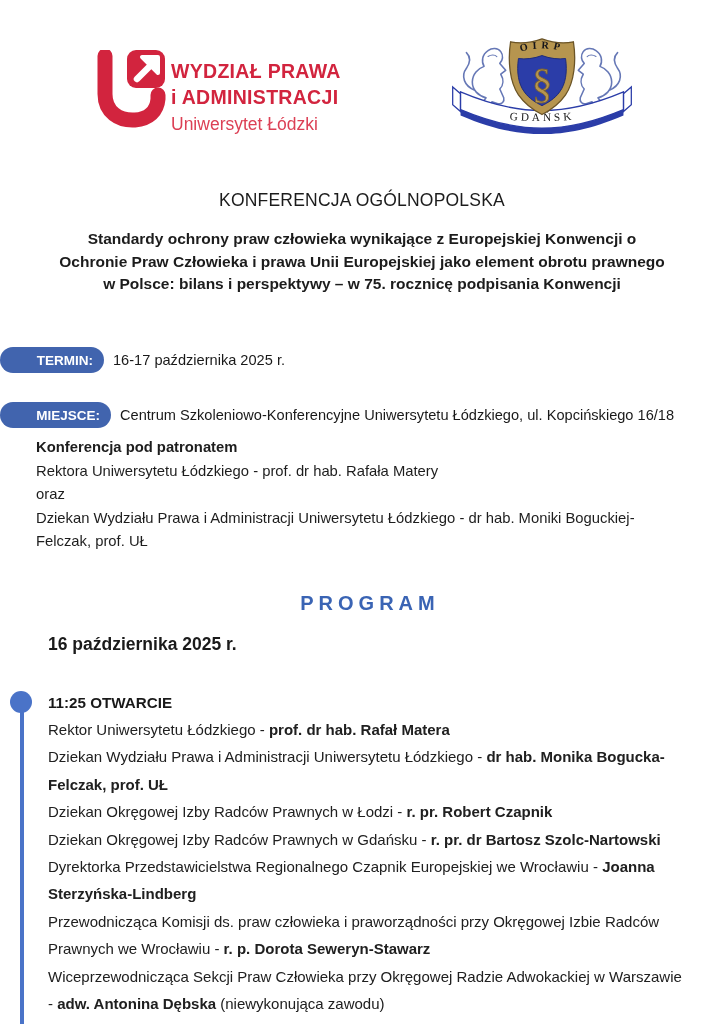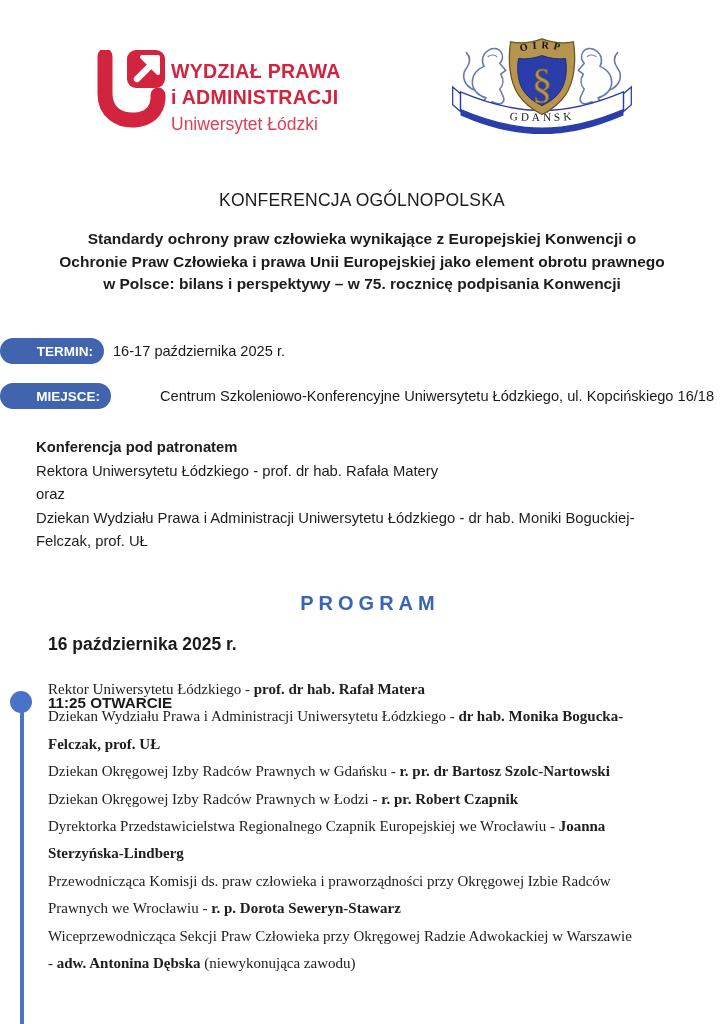--- a/index.html
+++ b/index.html
@@ -15,40 +15,40 @@
   .wpia-line{font-size:19.5px;font-weight:bold;color:#d2243e;line-height:26px;letter-spacing:.3px;white-space:nowrap;}
   .wpia-sub{font-size:17.5px;color:#dc4055;line-height:24px;margin-top:2px;white-space:nowrap;}
   .oirp-logo{position:absolute;left:447px;top:33px;width:190px;height:106px;}
   
   .title{position:absolute;left:0;top:190px;width:100%;text-align:center;
     font-size:17.5px;font-weight:normal;letter-spacing:.2px;color:#1c1c1c;margin:0;}
   .subtitle{position:absolute;left:22px;top:228px;width:680px;text-align:center;
     font-size:15.5px;font-weight:bold;line-height:22.5px;color:#1c1c1c;margin:0;white-space:pre-line;}
   
   .detail-row{position:absolute;left:0;display:flex;align-items:center;height:26px;}
-  .detail-row.termin{top:338px;}
-  .detail-row.miejsce{top:383px;gap:40px;}
+  .detail-row.termin{top:347px;}
+  .detail-row.miejsce{top:402px;}
   .pill{background:#4164ae;color:#fff;font-weight:bold;font-size:13.5px;
     border-radius:13px;height:26px;display:flex;align-items:center;justify-content:flex-end;
     padding-right:11px;box-sizing:border-box;}
   .pill.termin-pill{width:104px;}
   .pill.miejsce-pill{width:111px;}
   .detail-value{margin-left:9px;font-size:14.6px;color:#191919;white-space:nowrap;}
   
   .patronage{position:absolute;left:36px;top:436px;width:680px;}
   .pat-heading{font-size:14.8px;font-weight:bold;line-height:23.5px;margin:0;color:#1d1d1d;}
   .pat-line{font-size:14.8px;line-height:23.5px;margin:0;color:#1d1d1d;white-space:pre-wrap;}
   
   .program-heading{position:absolute;left:0;top:584px;width:100%;text-align:center;
     font-size:20px;font-weight:bold;letter-spacing:5px;color:#3a64b4;margin:8px;}
   .day-date{position:absolute;left:48px;top:634px;font-size:17.5px;font-weight:bold;color:#1a1a1a;margin:0;}
   .timeline-dot{position:absolute;left:10px;top:691px;width:22px;height:22px;border-radius:50%;background:#4a73c8;}
   .timeline-line{position:absolute;left:19.5px;top:711px;width:4px;height:313px;background:#4a73c8;}
   .session-title{position:absolute;left:48px;top:694px;font-size:15.2px;font-weight:bold;color:#191919;margin:0;}
-  .speakers{position:absolute;left:48px;top:676px;width:672px;font-family:Liberation Serif, serif;}
+  .speakers{position:absolute;left:48px;top:716px;width:672px;}
   .speaker-line{font-size:15px;line-height:27.4px;margin:0;color:#202020;white-space:pre-wrap;}
   .speaker-line .b{font-weight:bold;}
 </style>
 </head>
 <body>
 
 <div class="page">
 
   <div class="wpia-logo">
     <svg class="wpia-mark" viewBox="0 0 70 80" width="70" height="80" aria-hidden="true">
@@ -141,22 +141,22 @@
   <h3 class="day-date">16 października 2025 r.</h3>
 
   <div class="timeline-dot"></div>
   <div class="timeline-line"></div>
 
   <h4 class="session-title">11:25 OTWARCIE</h4>
   <div class="speakers" id="speakers-list">
       <p class="speaker-line"><span>Rektor Uniwersytetu Łódzkiego - </span><span class="b">prof. dr hab. Rafał Matera</span></p>
       <p class="speaker-line"><span>Dziekan Wydziału Prawa i Administracji Uniwersytetu Łódzkiego - </span><span class="b">dr hab. Monika Bogucka-
 Felczak, prof. UŁ</span></p>
+      <p class="speaker-line"><span>Dziekan Okręgowej Izby Radców Prawnych w Łodzi - </span><span class="b">r. pr. Robert Czapnik</span></p>
       <p class="speaker-line"><span>Dziekan Okręgowej Izby Radców Prawnych w Gdańsku - </span><span class="b">r. pr. dr Bartosz Szolc-Nartowski</span></p>
-      <p class="speaker-line"><span>Dziekan Okręgowej Izby Radców Prawnych w Łodzi - </span><span class="b">r. pr. Robert Czapnik</span></p>
       <p class="speaker-line"><span>Dyrektorka Przedstawicielstwa Regionalnego Czapnik Europejskiej we Wrocławiu - </span><span class="b">Joanna
 Sterzyńska-Lindberg</span></p>
       <p class="speaker-line"><span>Przewodnicząca Komisji ds. praw człowieka i praworządności przy Okręgowej Izbie Radców
 Prawnych we Wrocławiu - </span><span class="b">r. p. Dorota Seweryn-Stawarz</span></p>
       <p class="speaker-line"><span>Wiceprzewodnicząca Sekcji Praw Człowieka przy Okręgowej Radzie Adwokackiej w Warszawie
 - </span><span class="b">adw. Antonina Dębska</span><span> (niewykonująca zawodu)</span></p>
     </div>
 
 </div>
 

